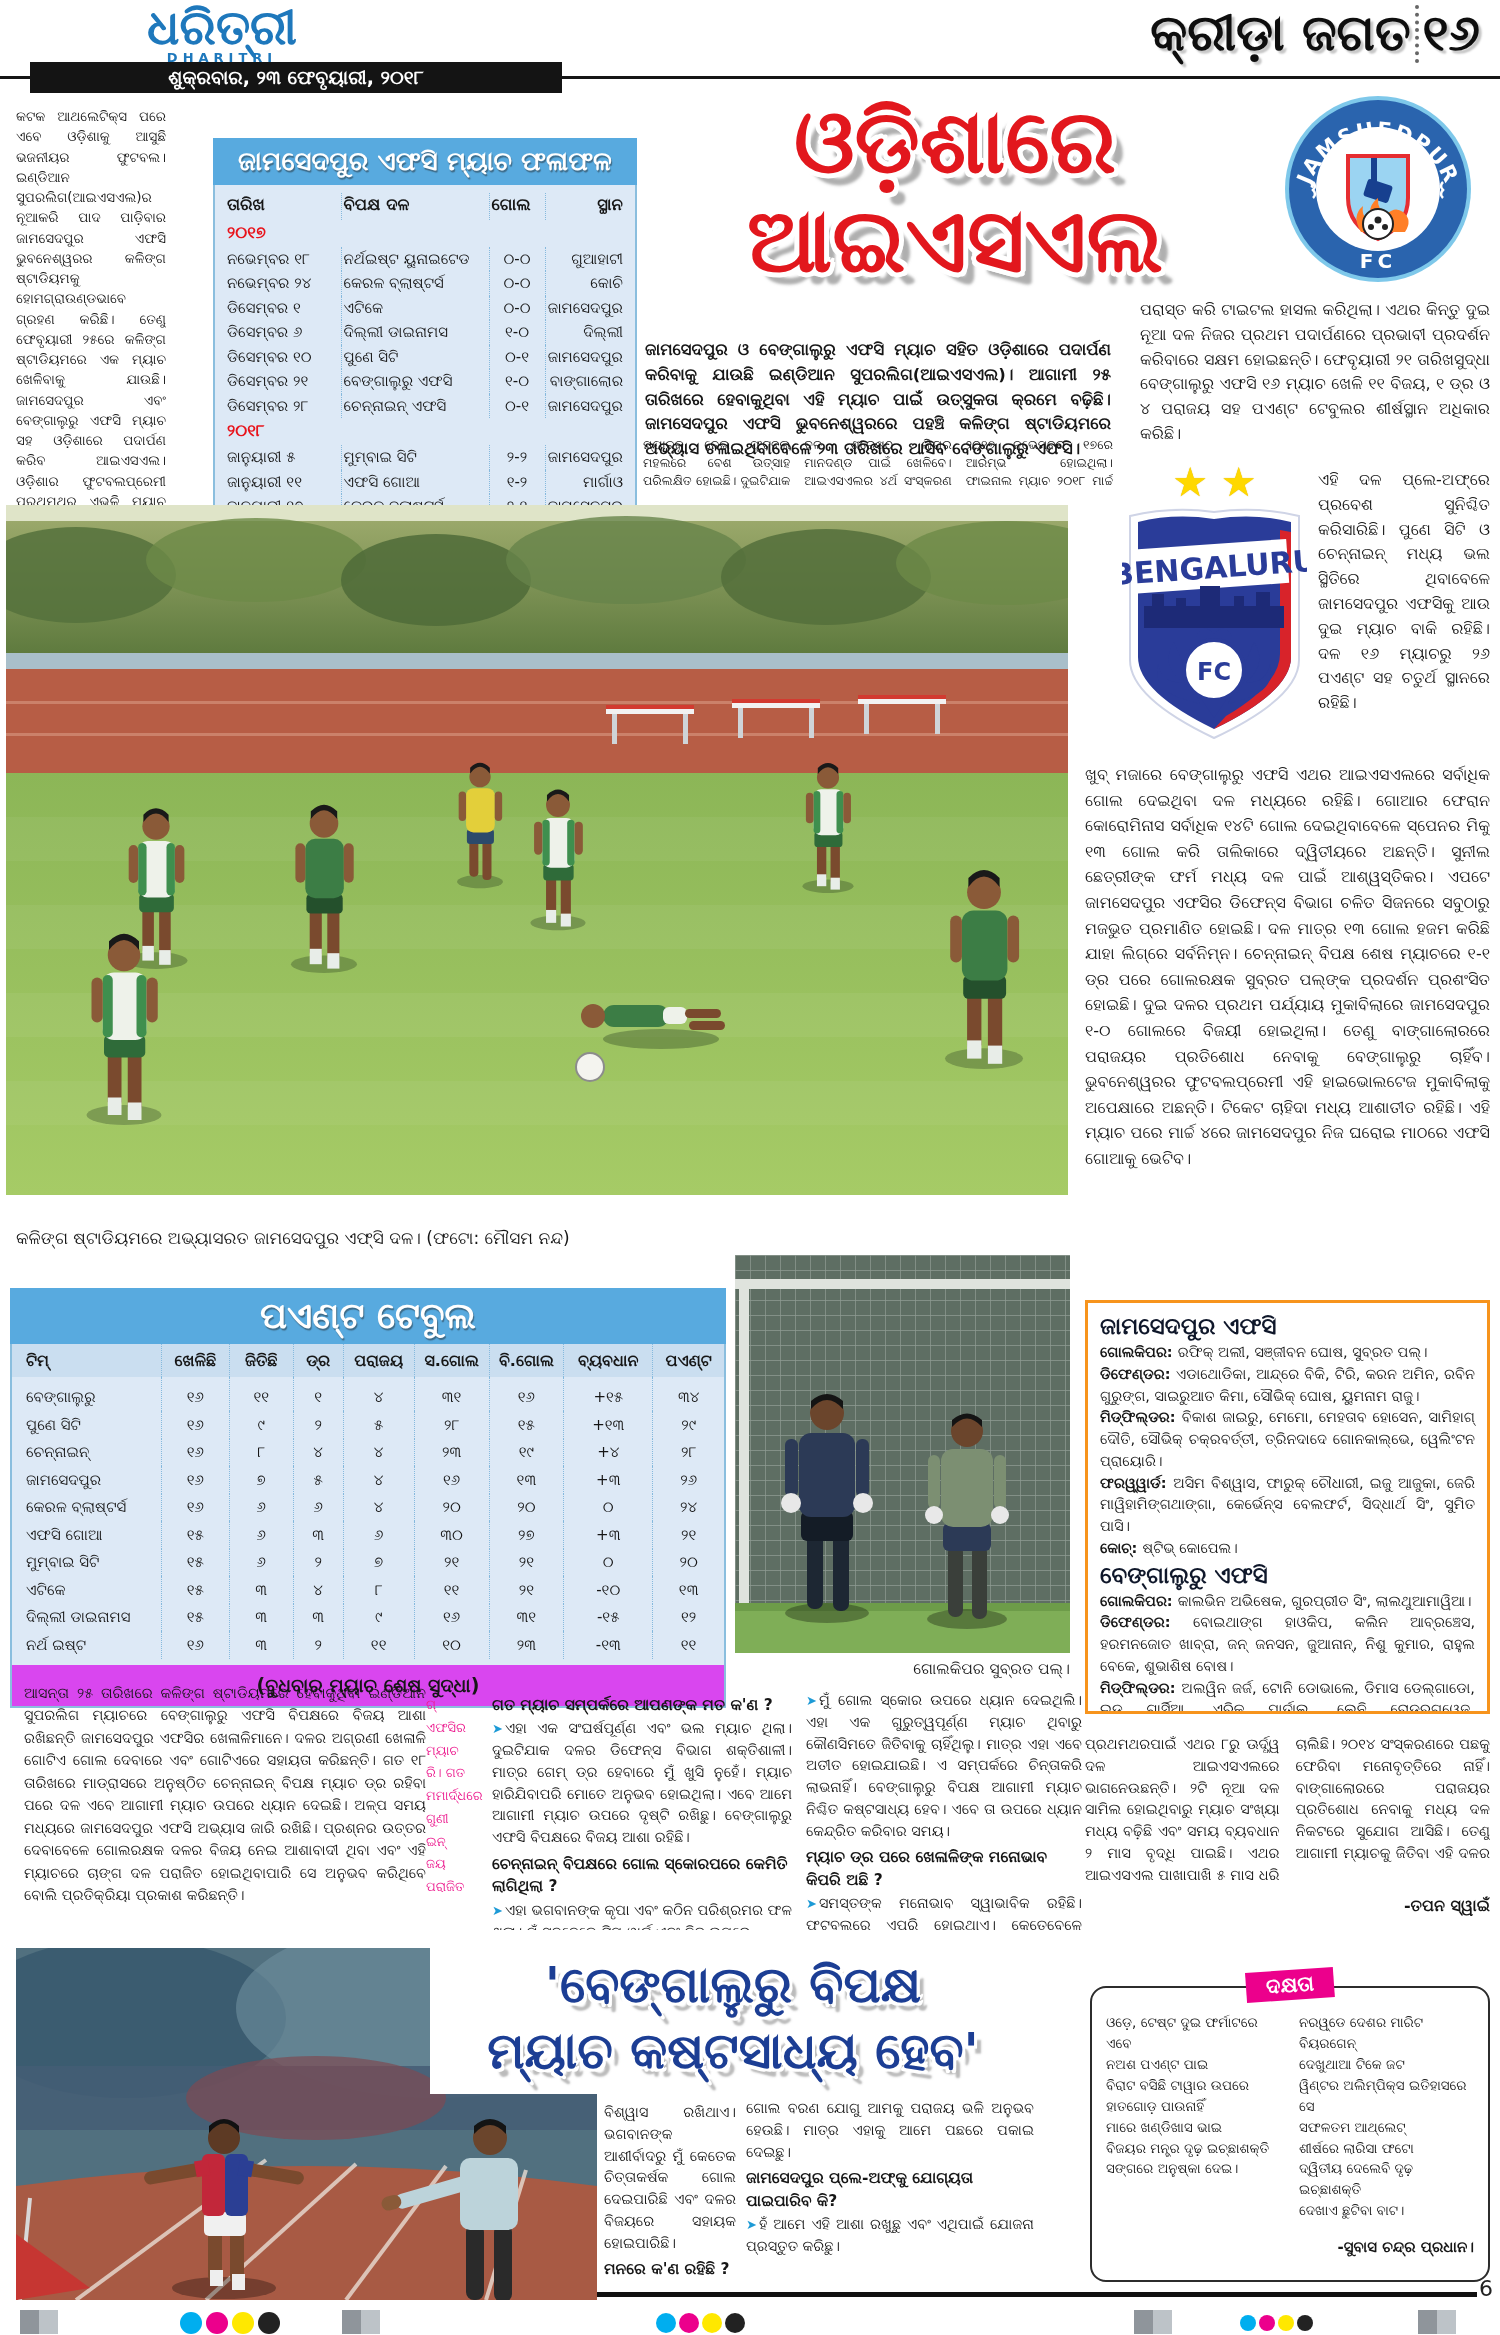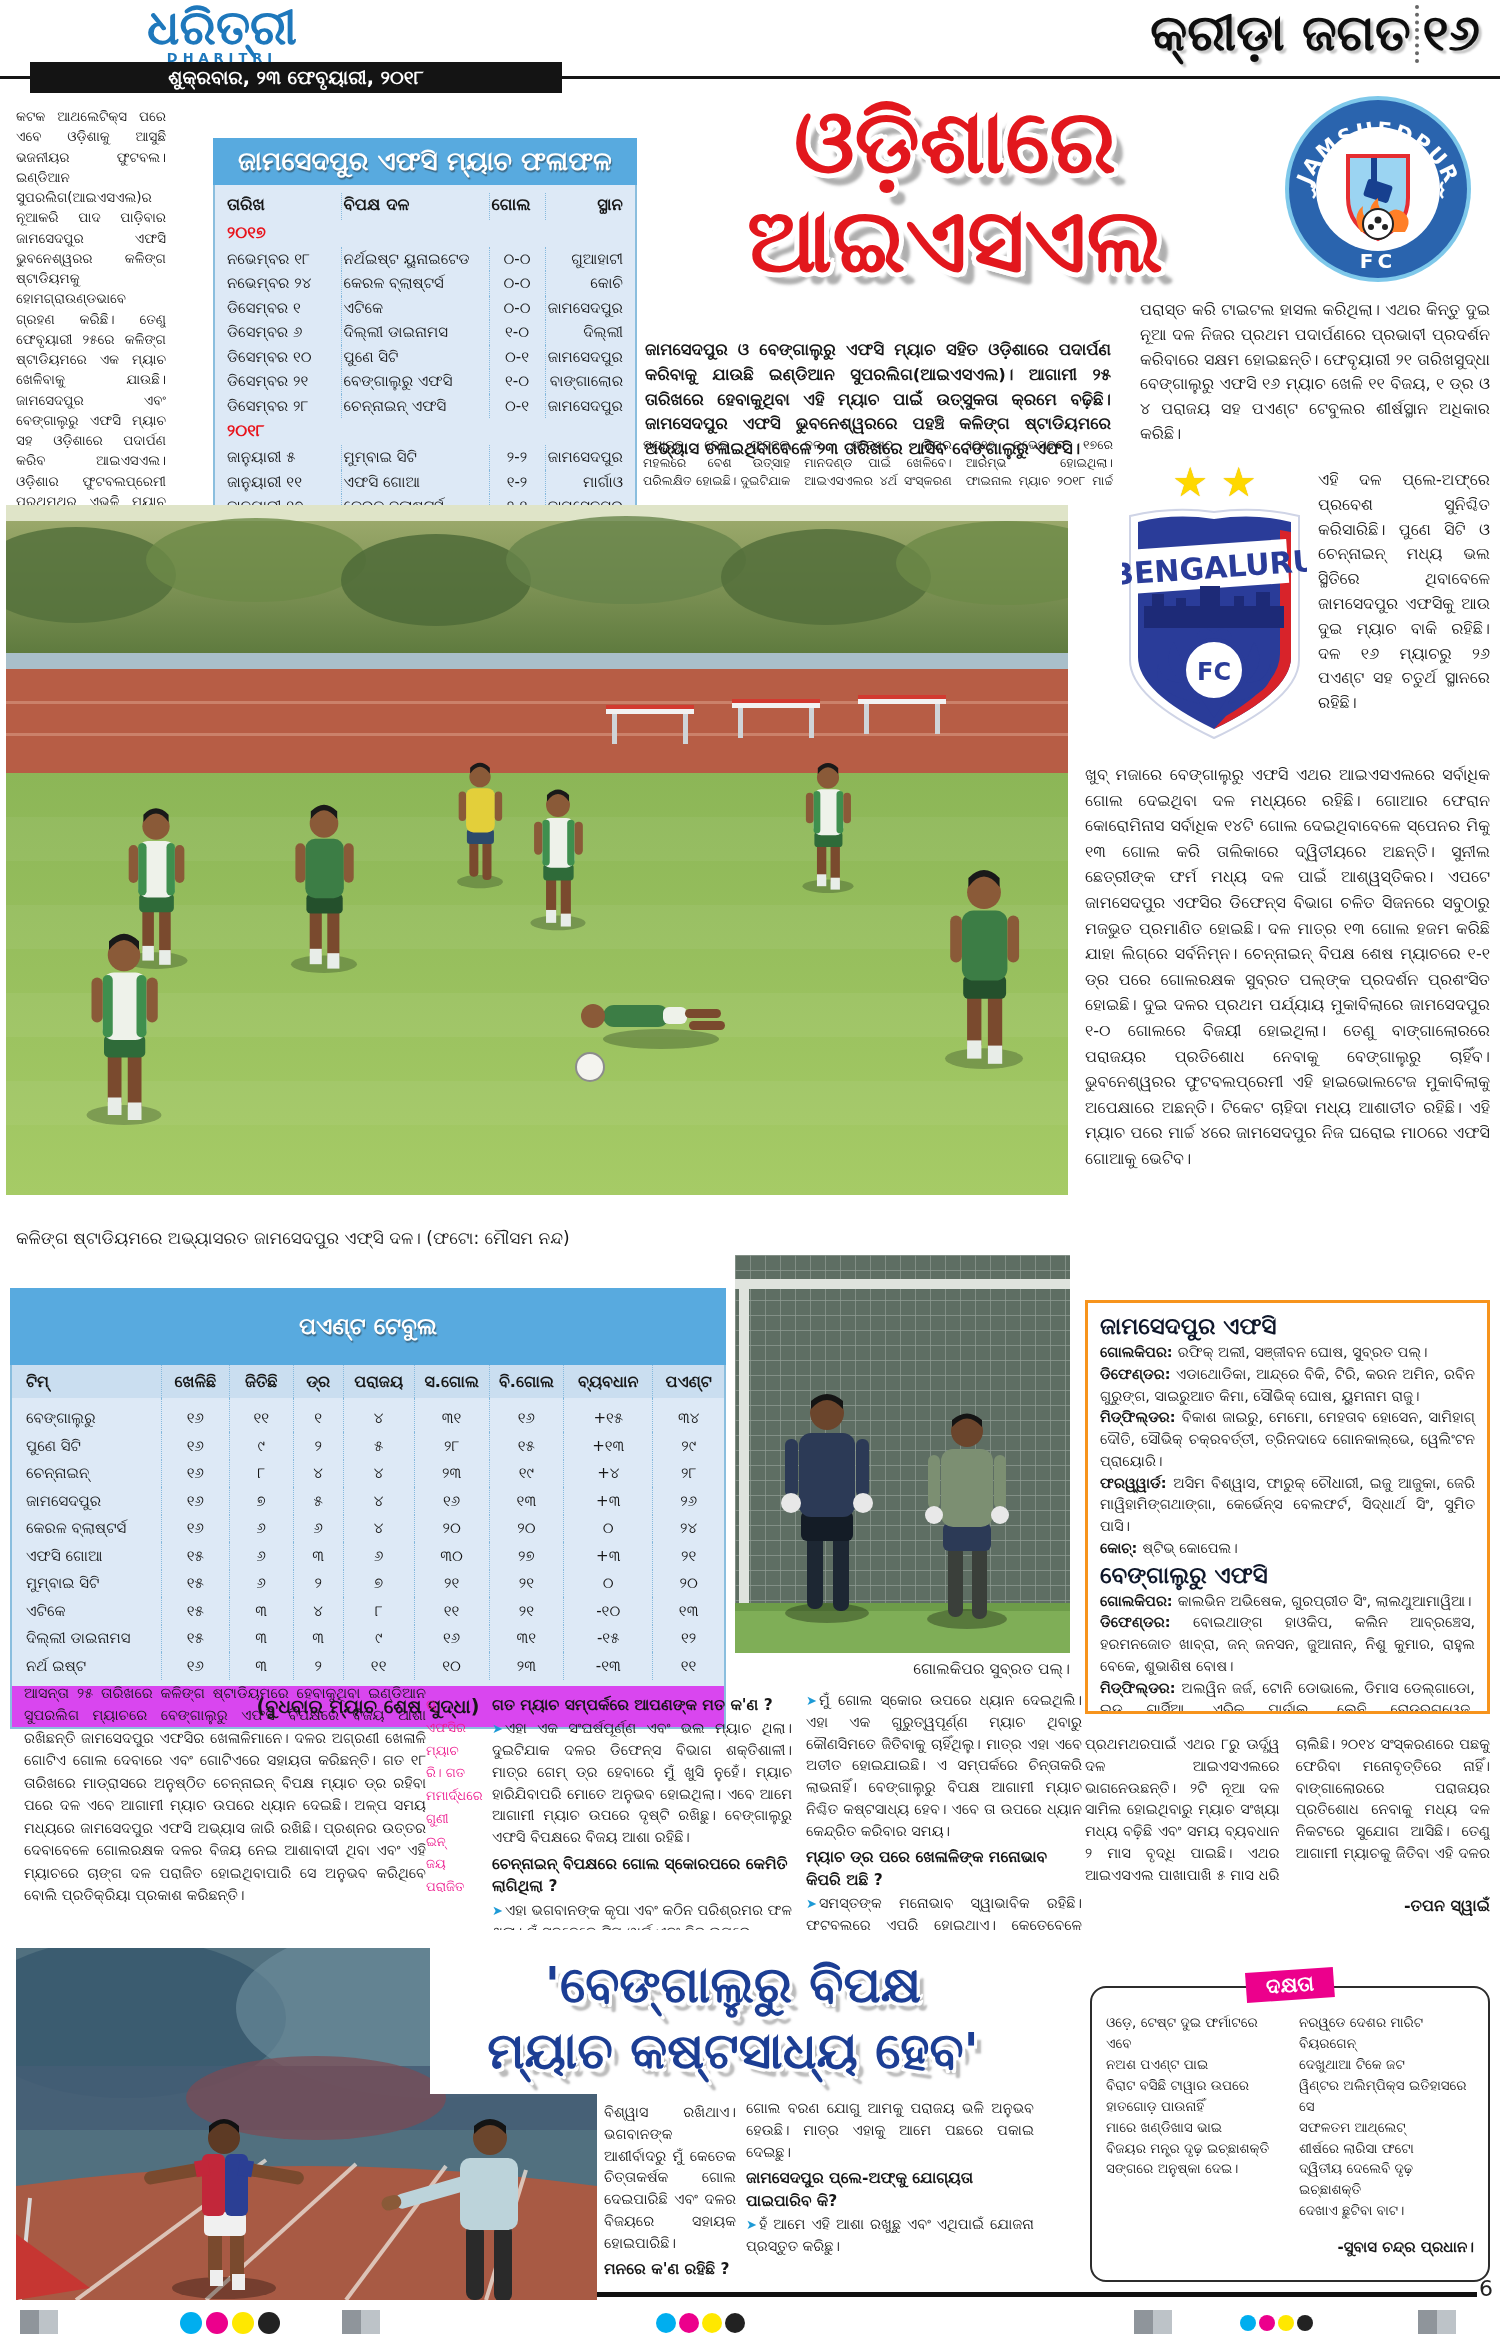--- a/index.html
+++ b/index.html
@@ -31,21 +31,21 @@
   .res th{font-size:16.5px;font-weight:bold;padding:2px 2px 6px;text-align:left}
   .res th:nth-child(4){text-align:right}
   .res td{font-size:15px;line-height:1.5;padding:1px 2px;white-space:nowrap;overflow:hidden}
   .res td:nth-child(3){text-align:center}
   .res td:nth-child(4){text-align:right}
   .res th+th,.res td+td{border-left:1px dotted #85b9dd}
   .res td.year-cell{color:#e8131b;font-weight:bold;font-size:16.5px;border-left:none}
   .upcoming-title{color:#e8131b;font-weight:bold;font-size:17px;padding:8px 2px 4px;border-top:1px dotted #85b9dd;margin-top:6px}
 
   .points{left:10px;top:1288px;width:716px}
-  .points .panel-title{font-size:23px;padding:25px 0}
+  .points .panel-title{font-size:36px;padding:7px 0}
   table.pts{width:100%;border-collapse:collapse;table-layout:fixed}
   .pts thead tr{background:#cadef0}
   .pts th{font-size:16px;font-weight:bold;padding:7px 2px;text-align:center}
   .pts th:first-child{text-align:left;padding-left:14px}
   .pts td{font-size:15px;padding:2.5px 2px;text-align:center;line-height:1.5}
   .pts td:first-child{text-align:left;padding-left:14px;white-space:nowrap}
   .pts th+th,.pts td+td{border-left:1px dotted #85b9dd}
   .pts tbody tr:first-child td{padding-top:9px}
   .pts-foot{background:#d946ef;text-align:center;font-weight:bold;font-size:19px;padding:9px 8px;margin-top:6px}
 

